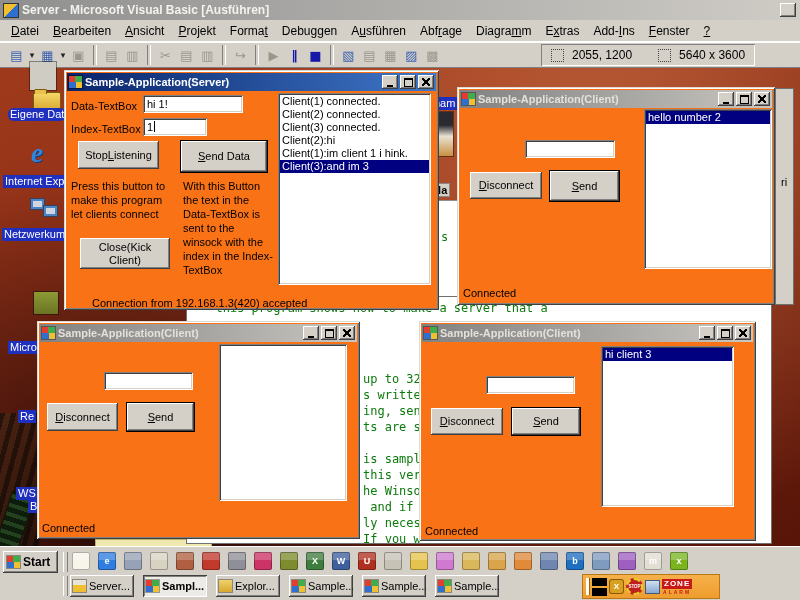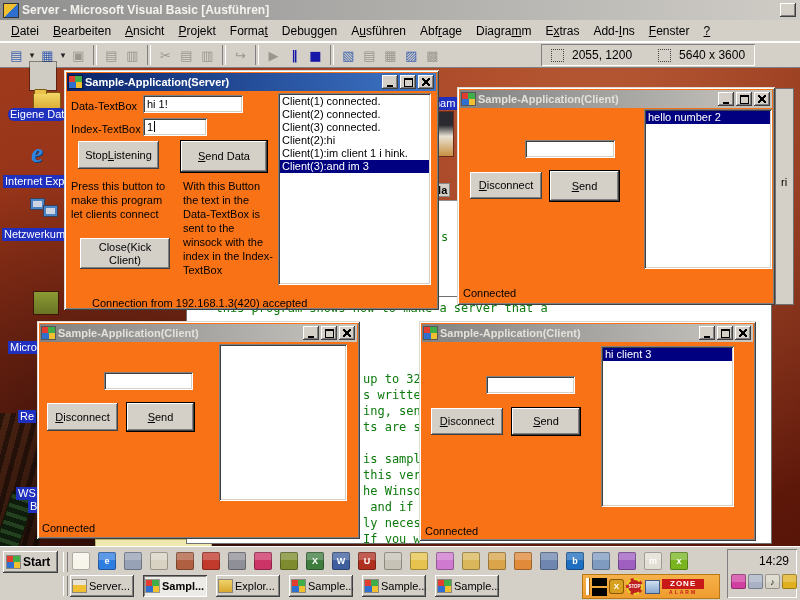--- a/index.html
+++ b/index.html
@@ -93,21 +93,21 @@
   .tico.vbform{background:linear-gradient(#e8e4d8 40%,#f0c030 40%);}
   .tico.folder{background:linear-gradient(#f0d268,#d8a830);}
   #za{position:absolute;left:583px;top:28px;width:136px;height:23px;display:flex;align-items:center;gap:3px;padding:0 3px;box-sizing:border-box;background:linear-gradient(#f6b14a,#ee9c2e);box-shadow:0 0 0 1px #b97818;}
   .za-grab{width:3px;height:17px;background:#fff;box-shadow:1px 0 0 #a06000;}
   .za-graphs{display:flex;flex-direction:column;gap:2px;}
   .za-graph{width:15px;height:8px;background:#000;}
   .za-lock{width:13px;height:13px;background:#d8a020;border-radius:2px;display:flex;align-items:center;justify-content:center;color:#fff;font-size:8px;font-weight:bold;box-shadow:0 0 0 1px #8a5a00;}
   .za-stop{width:17px;height:17px;border-radius:50%;background:#c02020;border:2px dashed #e8d020;box-sizing:border-box;display:flex;align-items:center;justify-content:center;color:#fff;font-size:4.5px;font-weight:bold;}
   .za-mail{width:13px;height:12px;background:linear-gradient(#cfe0f0,#8aa8d0);box-shadow:0 0 0 1px #405a80;}
   .za-logo{display:flex;flex-direction:column;align-items:center;line-height:1;}
-  .za-zone{background:#c81818;color:#fff;font-size:8px;font-weight:bold;padding:1px 8px;letter-spacing:1px;}
+  .za-zone{background:#c81818;color:#fff;font-size:8px;font-weight:bold;padding:1px 2px;letter-spacing:1px;}
   .za-alarm{color:#c81818;font-size:5px;font-weight:bold;letter-spacing:2px;margin-top:1px;}
   #tray{position:absolute;left:727px;top:2px;width:70px;height:49px;box-shadow:inset 1px 1px 0 #808080, inset -1px -1px 0 #fff;padding:2px 3px;box-sizing:border-box;}
   #clock{position:absolute;right:8px;top:5px;font-size:12px;}
   #trayicons{position:absolute;left:4px;top:25px;display:flex;gap:2px;}
   .sliver{position:absolute;}
 </style>
 </head>
 <body>
 
 <div id="screen">
@@ -372,25 +372,15 @@
           <span class="za-graph"></span>
         </span>
       <span class="za-lock">X</span>
       <span class="za-stop">STOP</span>
       <span class="za-mail"></span>
       <span class="za-logo">
         <span class="za-zone">ZONE</span>
         <span class="za-alarm">ALARM</span>
       </span>
     </div>
-    <div id="tray">
-      <span id="clock">14:29</span>
-      <div id="trayicons">
-
-      <span class="ql" style="width: 15px; height: 15px; color: rgb(34, 34, 34); background: rgb(208, 64, 160);"></span>
-          <span class="ql" style="width: 15px; height: 15px; color: rgb(34, 34, 34); background: rgb(168, 178, 196);"></span>
-          <span class="ql" style="width: 15px; height: 15px; color: rgb(34, 34, 34); background: rgb(214, 210, 198);">♪</span>
-          <span class="ql" style="width: 15px; height: 15px; color: rgb(34, 34, 34); background: rgb(224, 176, 32);"></span>
-        </div>
-    </div>
   </div>
 
 </div>
 
 </body></html>

